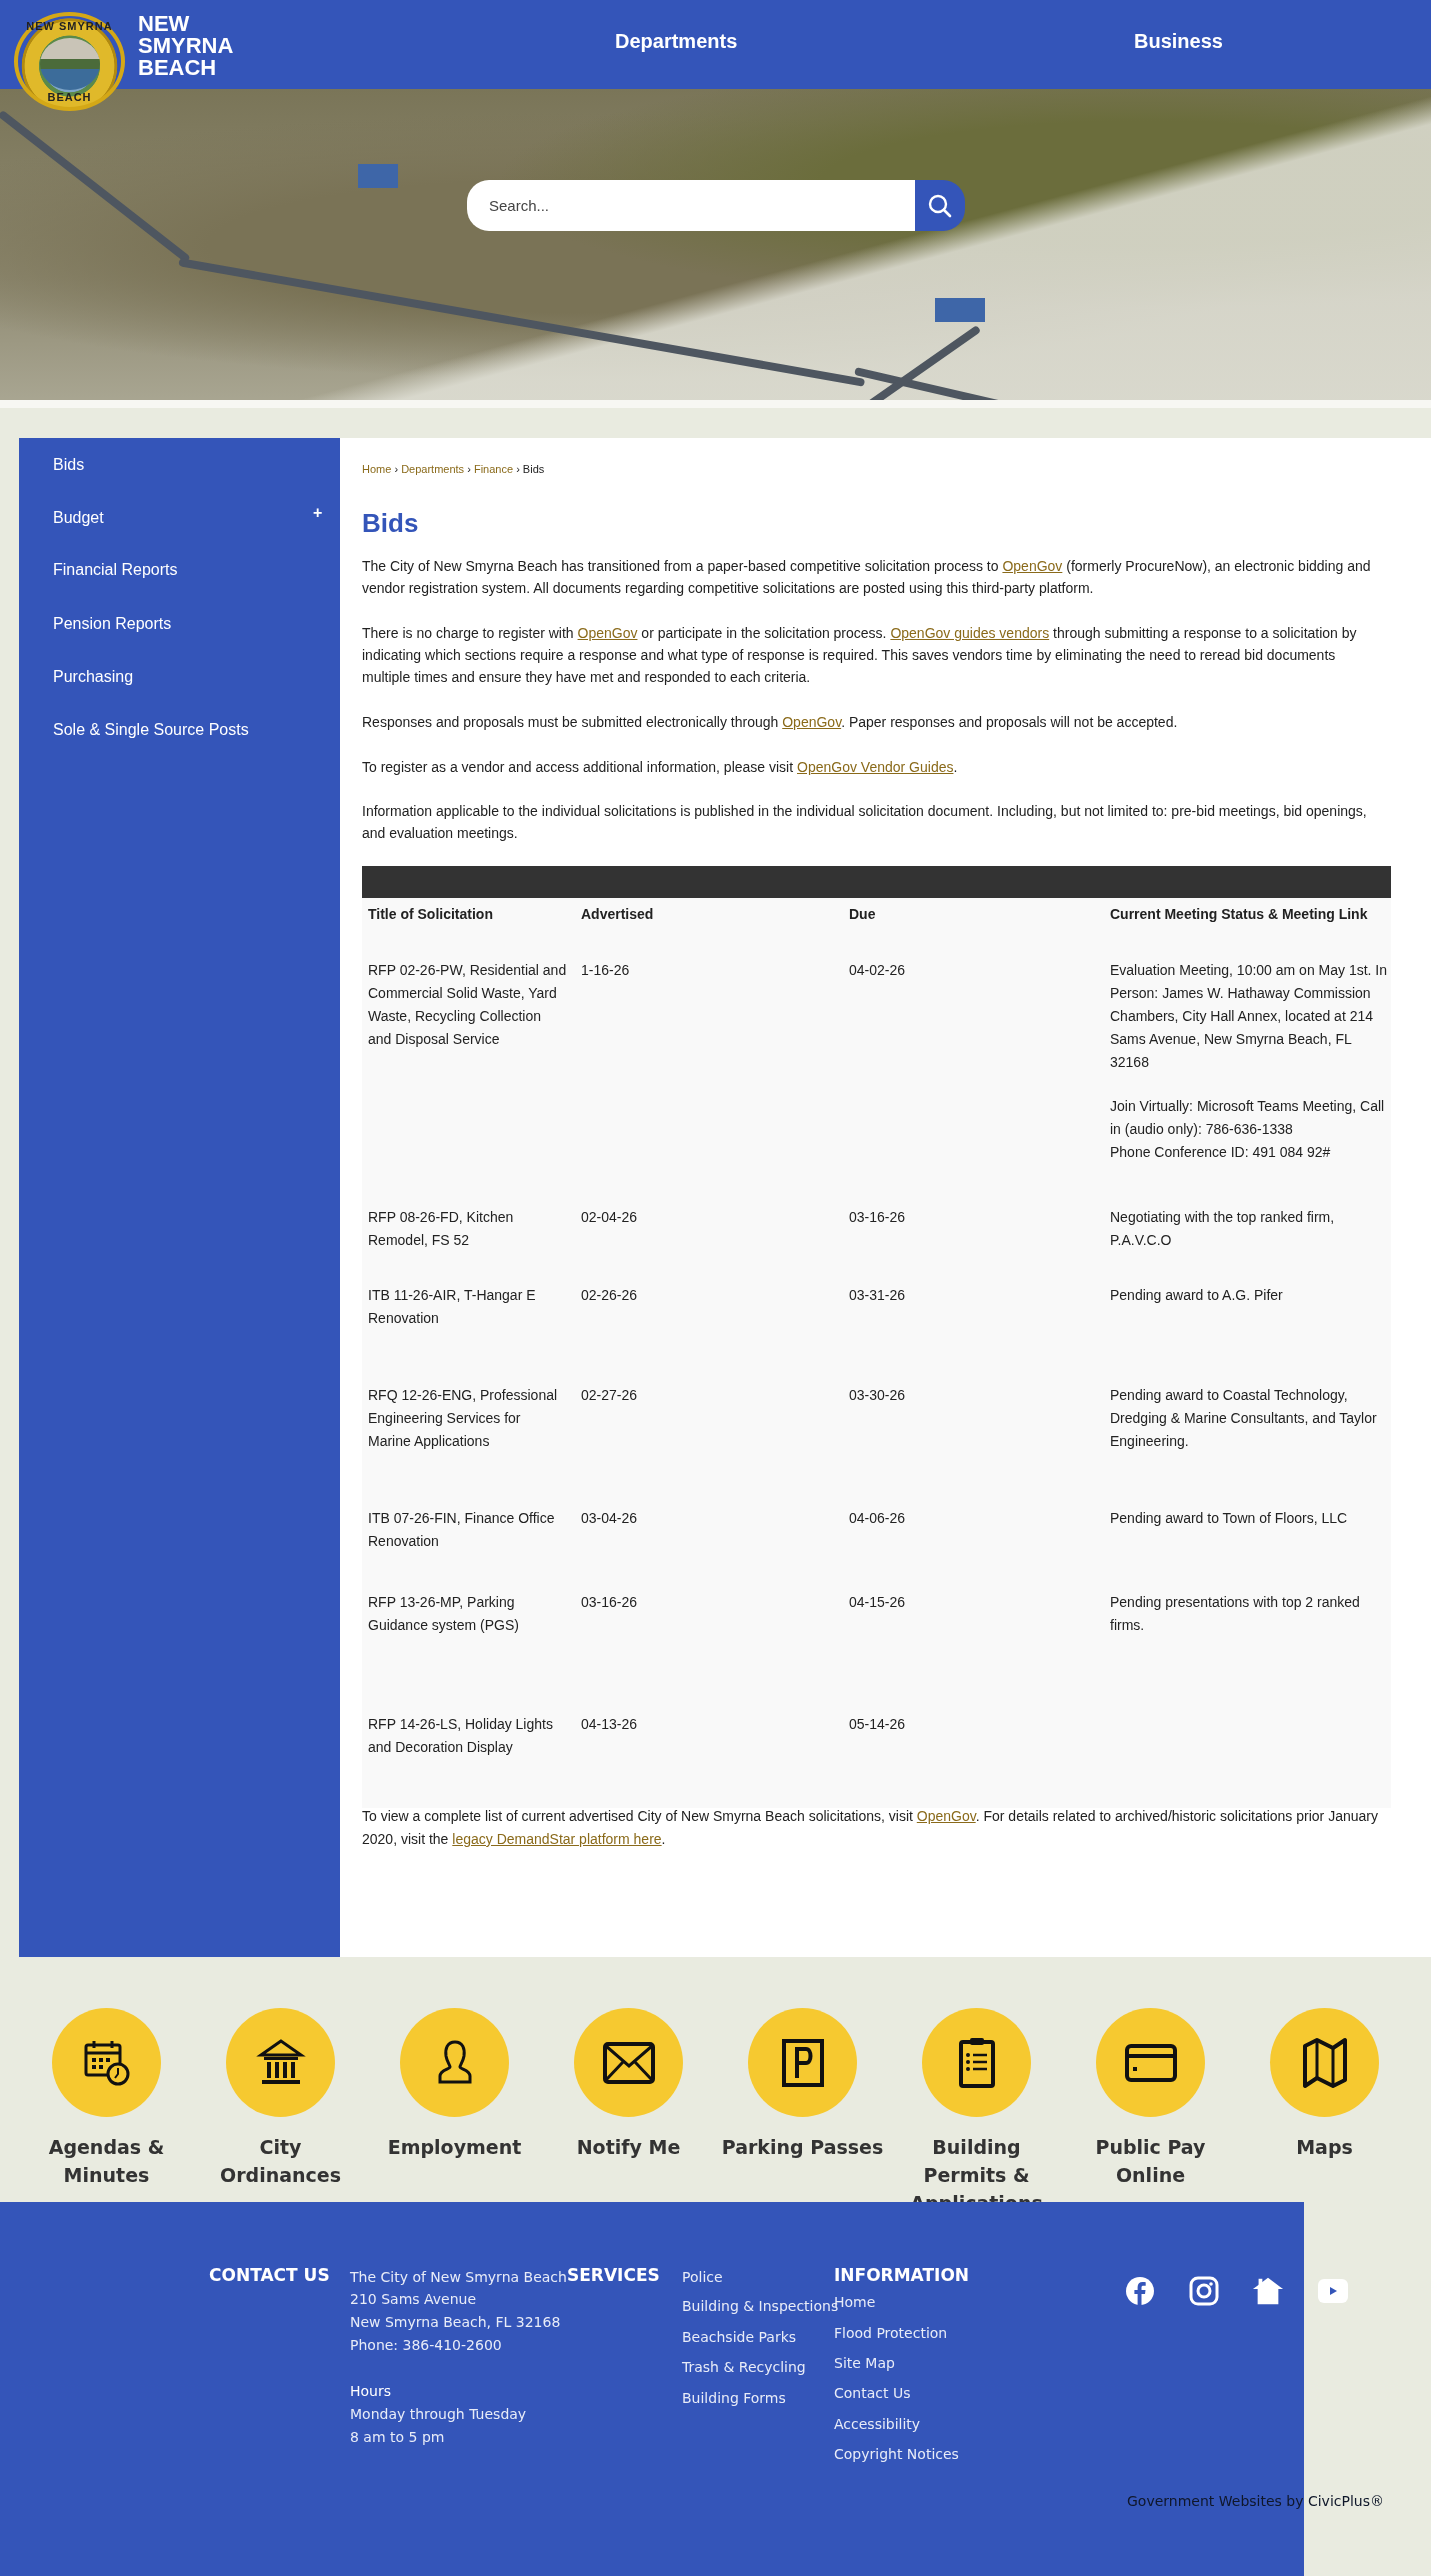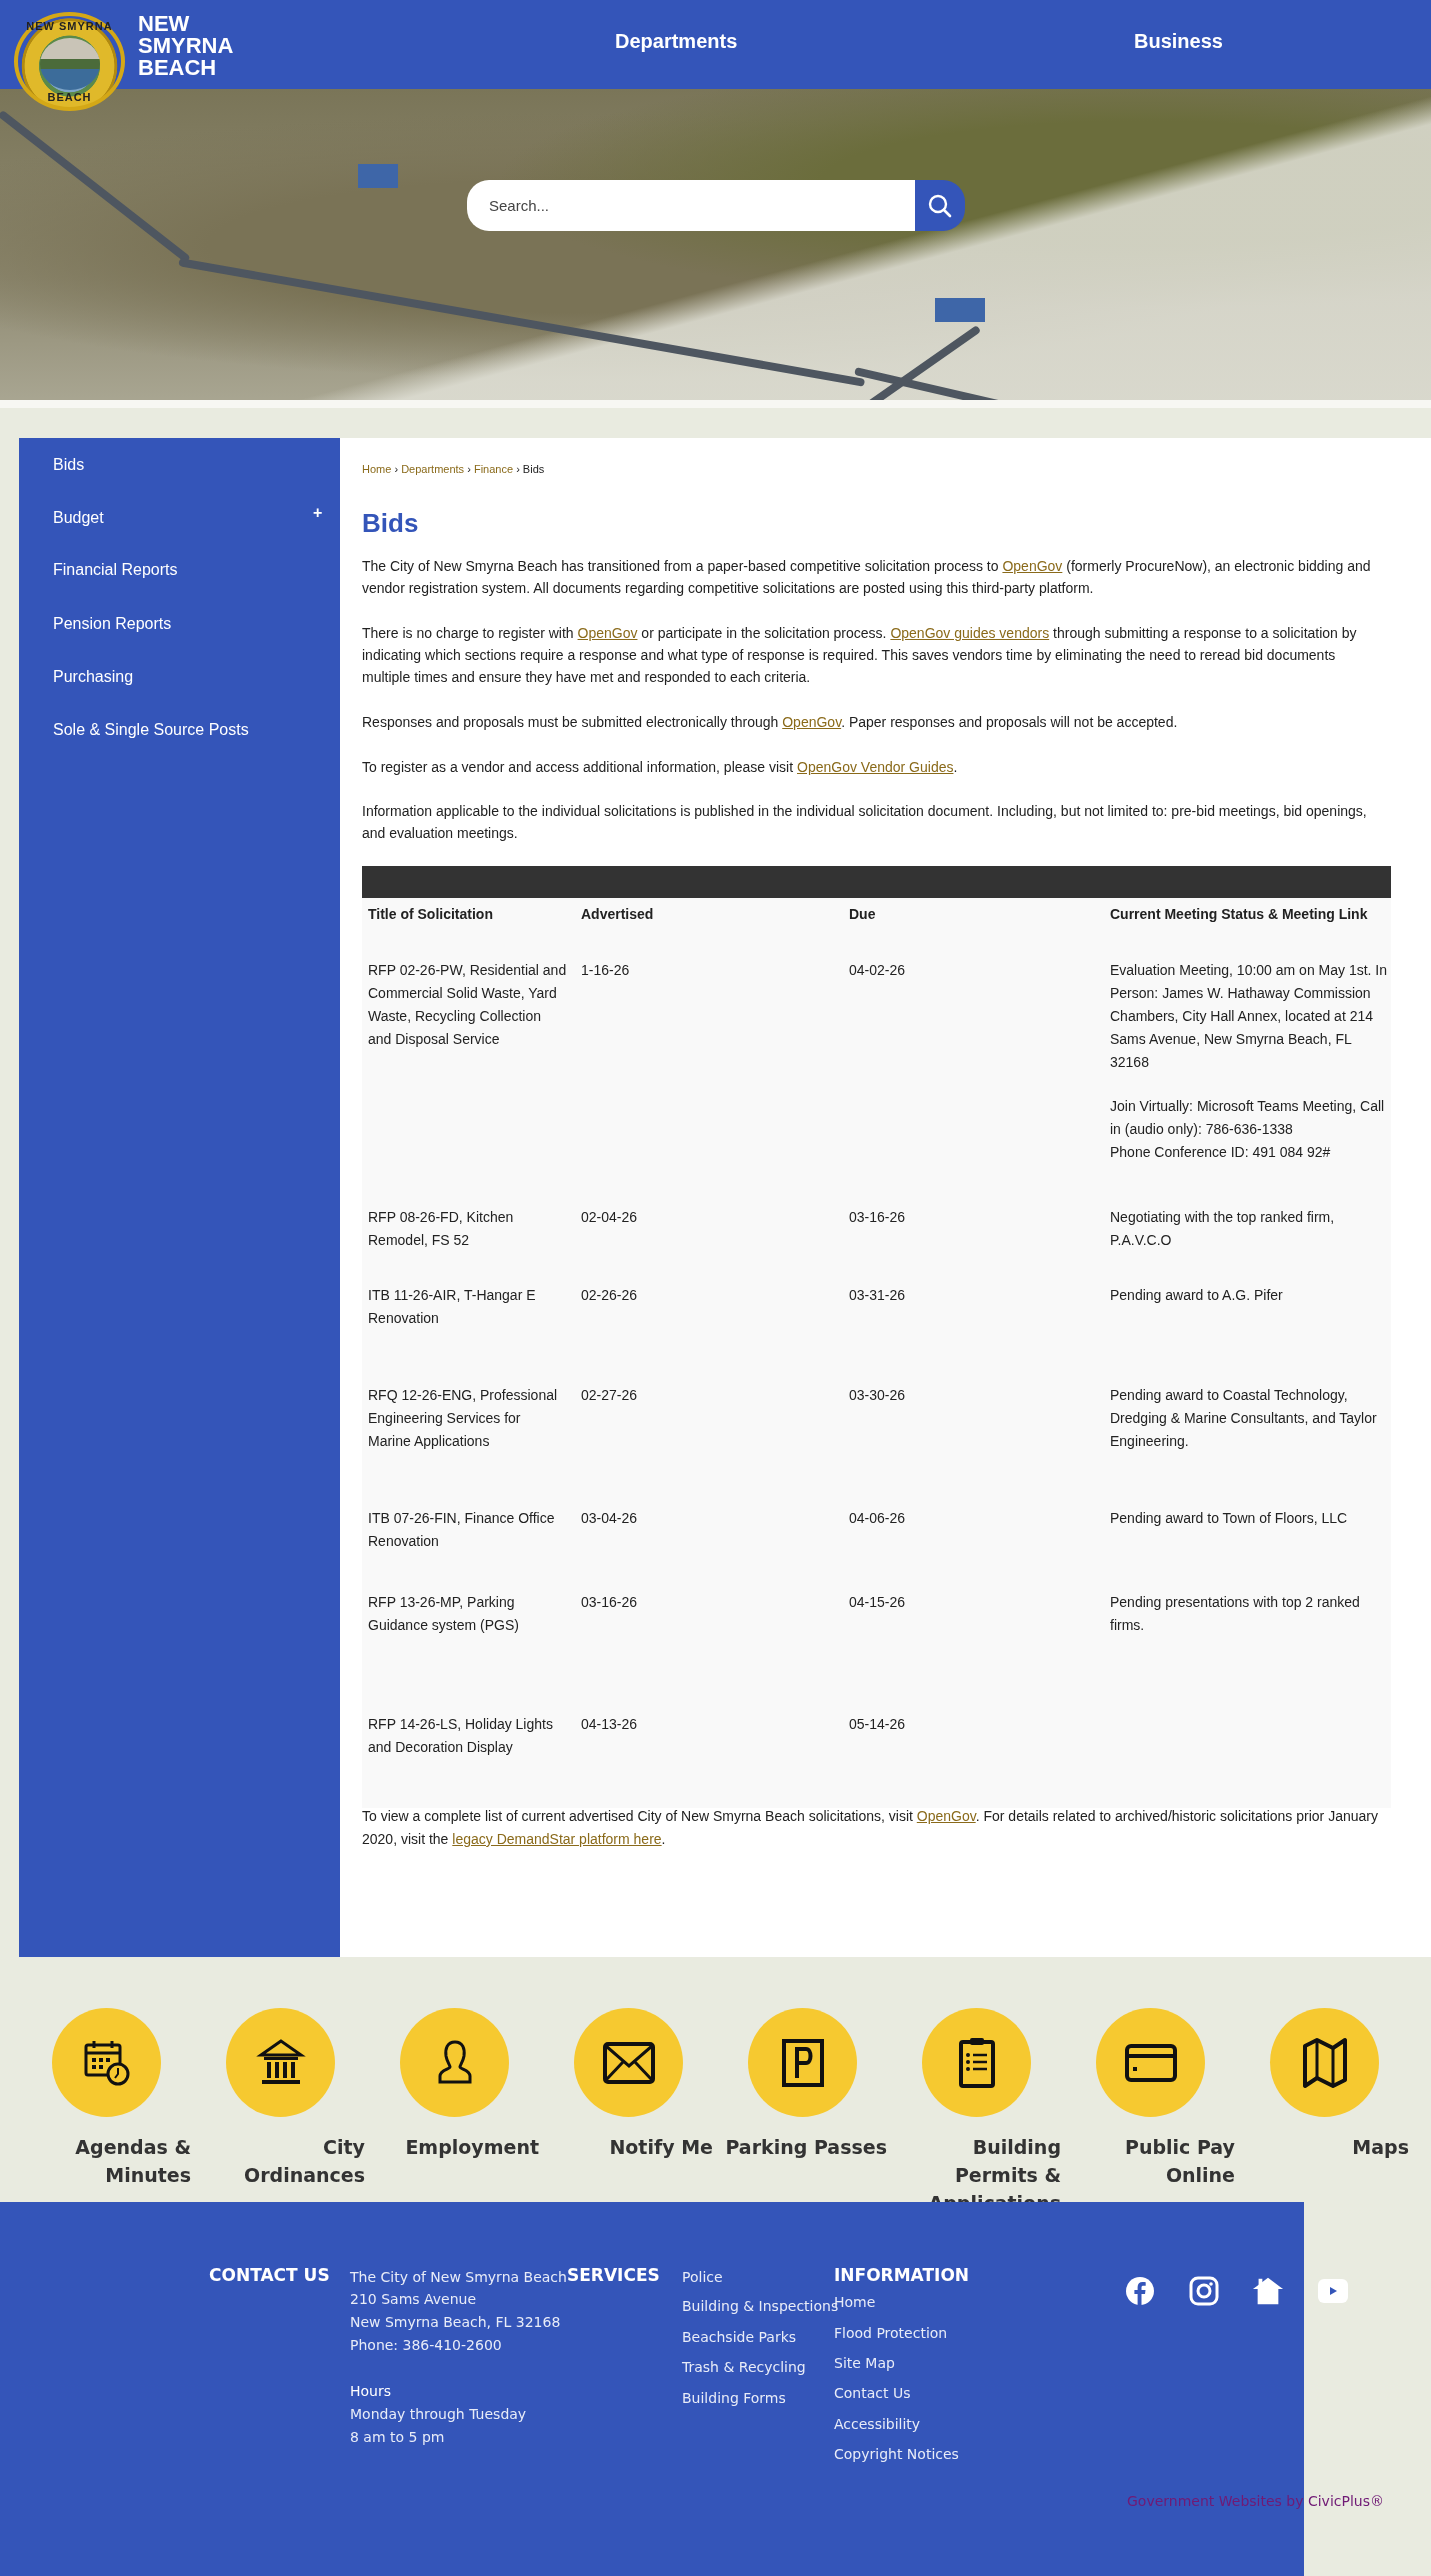--- a/index.html
+++ b/index.html
@@ -39,30 +39,30 @@
 .tbl-head-bar{height:32px;background:#333}
 .tbl-body{background:#f9f9f9;position:relative;height:910px}
 .cell{position:absolute;font-size:14px;line-height:23px;color:#222}
 .th{font-weight:bold}
 .c1{left:6px;width:199px}
 .c2{left:219px;width:249px}
 .c3{left:487px;width:199px}
 .c4{left:748px;width:278px}
 .footer-note{position:absolute;left:22px;top:1367px;width:1029px;font-size:14px;line-height:23px}
 
-.ql{position:absolute;top:2008px;width:169px;text-align:right}
+.ql{position:absolute;top:2008px;width:169px;text-align:center}
 .ql-circle{width:109px;height:109px;border-radius:50%;background:#f6c930;margin:0 auto;display:flex;align-items:center;justify-content:center}
 .ql-label{margin-top:16px;font-size:19px;font-weight:bold;color:#333;line-height:28px;font-family:"DejaVu Sans",sans-serif}
 
 .footer{position:absolute;left:0;top:2202px;width:1304px;height:374px;background:#3455b9;color:#fff}
 .f-head{position:absolute;font-weight:bold;font-size:17px;color:#fff;font-family:"DejaVu Sans",sans-serif}
 .f-text{position:absolute;font-size:14px;line-height:23px;color:#e8ecf8;font-family:"DejaVu Sans",sans-serif}
 .f-link{position:absolute;font-size:14px;color:#e8ecf8;font-family:"DejaVu Sans",sans-serif;text-decoration:none}
 .social{position:absolute;top:2275px;width:32px;height:32px;display:flex;align-items:center;justify-content:center}
-.civic{position:absolute;left:1127px;top:2493px;font-size:14px;color:#701a75;font-family:"DejaVu Sans",sans-serif}
+.civic{position:absolute;left:1127px;top:2493px;font-size:14px;color:#0f172a;font-family:"DejaVu Sans",sans-serif}
 </style>
 </head>
 <body>
 
 <div class="header">
   <div class="logo-text">
     <div>NEW</div>
     <div>SMYRNA</div>
     <div>BEACH</div>
   </div>

